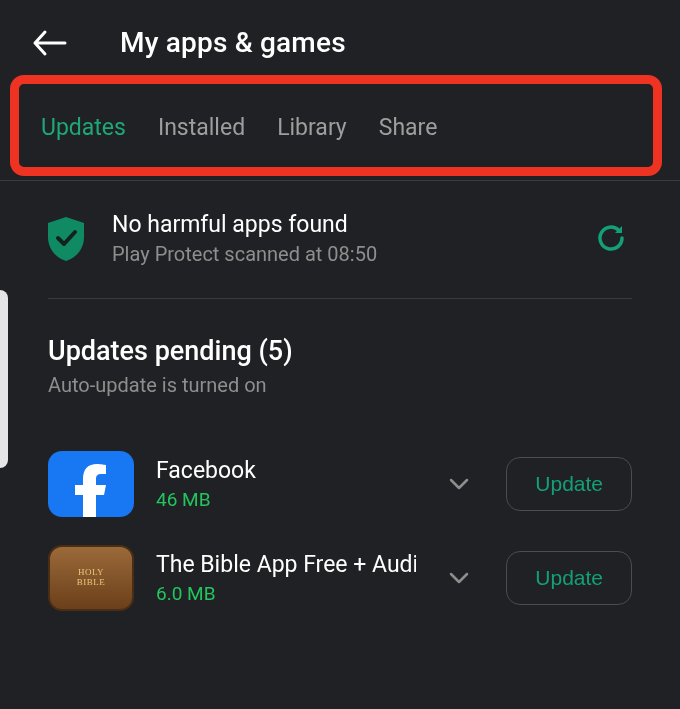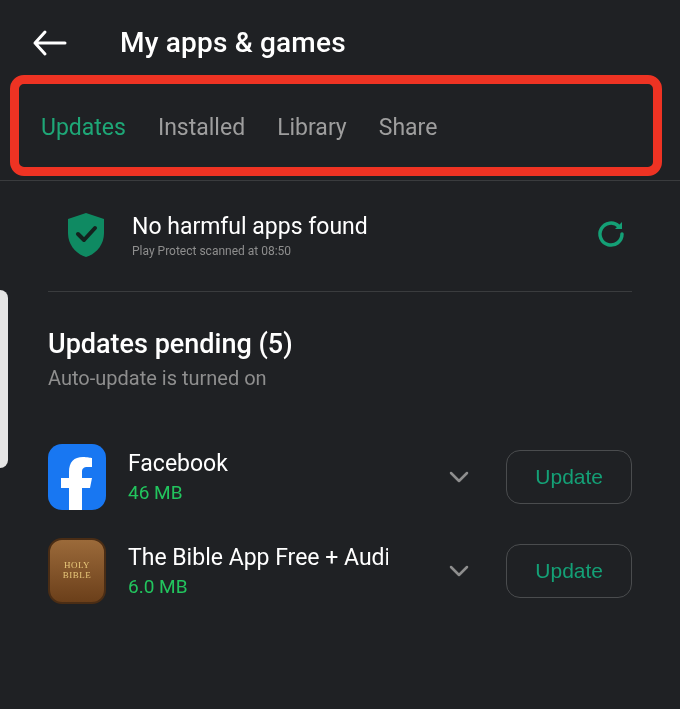--- a/index.html
+++ b/index.html
@@ -55,39 +55,39 @@
     }
     .hr-under-tabs {
       height: 1px;
       background: #3a3c3e;
       margin-left: 0;
       margin-top: 4px;
     }
     .protect-row {
       display: flex;
       align-items: center;
-      padding: 30px 50px 24px 64px;
+      padding: 30px 50px 24px 44px;
       gap: 24px;
     }
     .shield-wrap {
       width: 44px;
       height: 48px;
       position: relative;
     }
     .protect-text {
       flex: 1;
     }
     .protect-title {
       font-size: 23px;
       color: #fff;
       font-weight: 400;
       margin-bottom: 4px;
     }
     .protect-sub {
-      font-size: 12px;
+      font-size: 20px;
       color: #8e8e8e;
     }
     .refresh-btn {
       width: 36px;
       height: 36px;
       cursor: pointer;
     }
     .hr-inner {
       height: 1px;
       background: #3a3c3e;
@@ -123,21 +123,21 @@
     .app-list {
       padding: 30px 48px 0 48px;
     }
     .app-row {
       display: flex;
       align-items: center;
       gap: 22px;
       padding: 14px 0;
     }
     .app-icon {
-      width: 58px;
+      width: 86px;
       height: 66px;
       border-radius: 14px;
       flex-shrink: 0;
     }
     .app-icon.fb {
       background: #1877f2;
       display: flex;
       align-items: flex-end;
       justify-content: center;
     }

